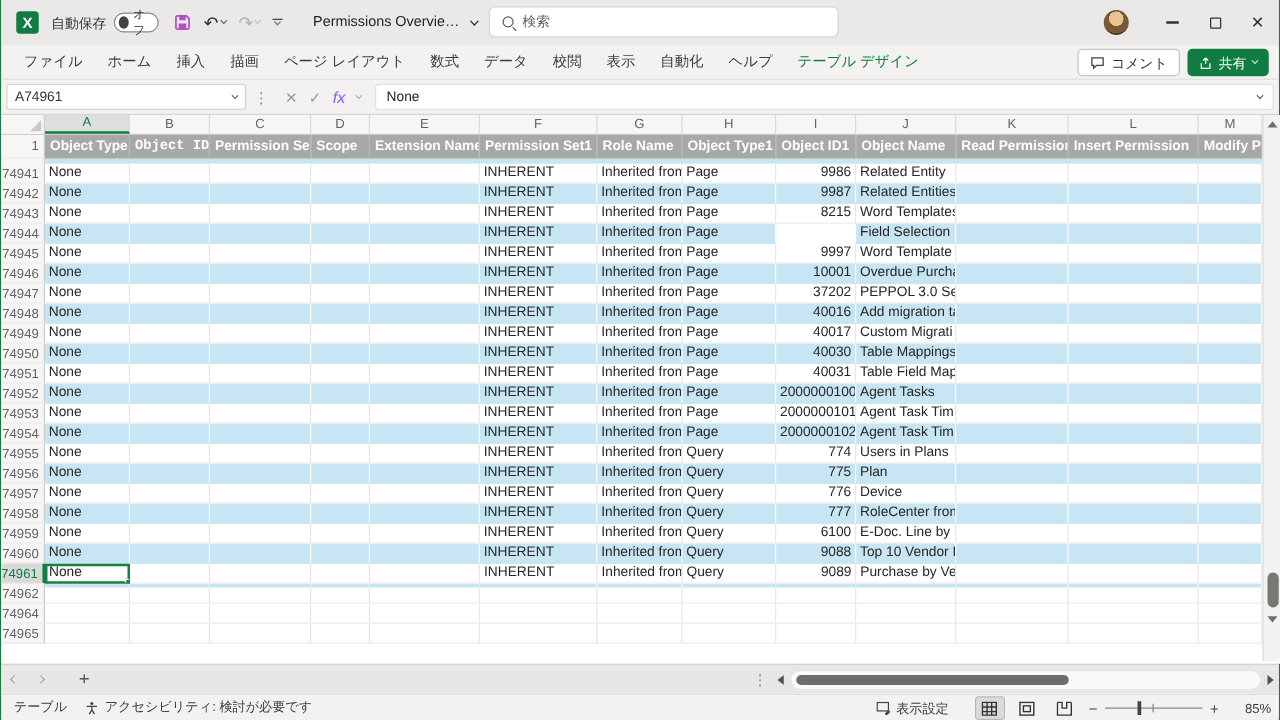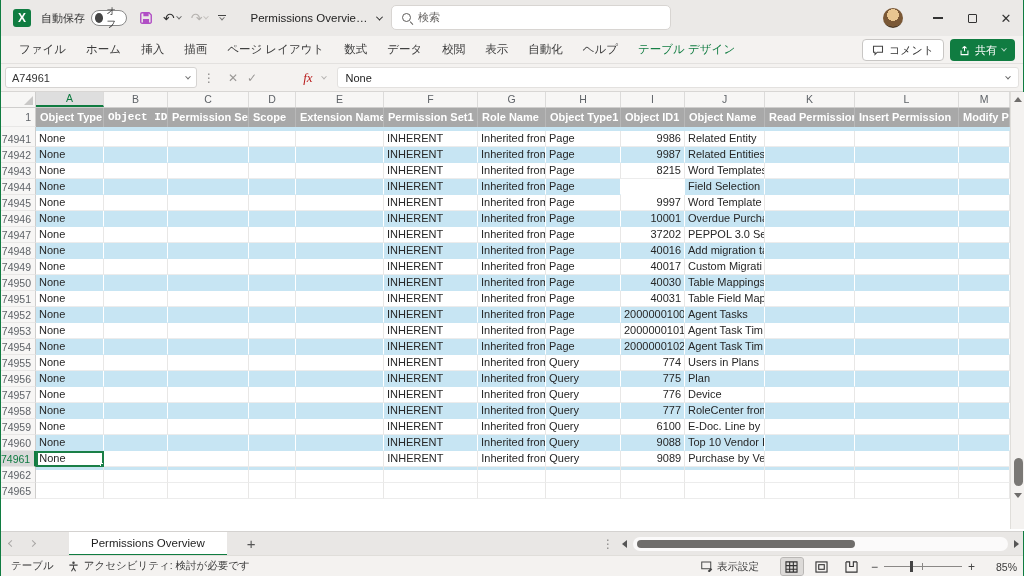--- a/index.html
+++ b/index.html
@@ -39,21 +39,21 @@
   .rtab.ctx{color:#107c41;}
   .rb-right{position:absolute;right:8px;top:3px;display:flex;gap:6px;align-items:center;}
   .cmt-btn{height:22px;border:1px solid #c8c6c4;border-radius:4px;background:#fff;display:flex;align-items:center;gap:5px;padding:0 9px;font-size:11px;color:#333;cursor:pointer;}
   .share-btn{height:22px;border-radius:4px;background:#107c41;color:#fff;display:flex;align-items:center;gap:5px;padding:0 9px;font-size:11px;cursor:pointer;}
 
   
   .fbar{height:28px;background:#f4f2f0;display:flex;align-items:center;padding:3px 4px;gap:4px;border-bottom:1px solid #d8d6d4;}
   .namebox{width:192px;height:21px;background:#fff;border:1px solid #d6d4d2;border-radius:3px;display:flex;align-items:center;font-size:11px;color:#333;padding:0 6px;justify-content:space-between;cursor:text;}
   .vdots{color:#8a8886;font-size:12px;padding:0 2px;}
   .fxgroup{display:flex;align-items:center;gap:9px;background:#f4f2f0;border-radius:3px;padding:0 7px;height:21px;color:#9a9896;font-size:12px;}
-  .fxgroup .fx{font-style:italic;font-family:Liberation Serif, serif;color:#b91c1c;font-size:13px;margin-left:37px;}
+  .fxgroup .fx{font-style:italic;font-family:Liberation Sans, sans-serif;color:#8b5cf6;font-size:13px;}
   .finput{flex:1;height:21px;background:#fff;border:1px solid #e3e1df;border-radius:3px;display:flex;align-items:center;font-size:11px;color:#222;padding:0 8px;justify-content:space-between;cursor:text;}
 
   
   .gridwrap{position:relative;width:1024px;height:439px;background:#fff;overflow:hidden;}
   .grid{width:1009px;}
   .grow{display:flex;height:16px;}
   .gut{flex:0 0 35px;background:#f7f6f5;border-right:1px solid #cfcecd;border-bottom:1px solid #e8e7e6;font-size:10.5px;color:#5f6368;text-align:right;padding:1px 4px 0 0;line-height:14px;}
   .gut.sel{background:#d9d9d9;color:#0f7b41;border-right:2px solid #107c41;}
   .collets{height:16px;display:flex;background:#f7f6f5;border-bottom:1px solid #cfcecd;}
   .corner{flex:0 0 35px;position:relative;border-right:1px solid #cfcecd;background:#f7f6f5;cursor:pointer;}
@@ -588,20 +588,36 @@
           <div class="cell" style="flex: 0 0 94px;"></div>
           <div class="cell" style="flex: 0 0 68px;"></div>
           <div class="cell" style="flex: 0 0 75px;"></div>
           <div class="cell" style="flex: 0 0 64px;"></div>
           <div class="cell" style="flex: 0 0 80px;"></div>
           <div class="cell" style="flex: 0 0 90px;"></div>
           <div class="cell" style="flex: 0 0 104px;"></div>
           <div class="cell" style="flex: 0 0 51px;"></div>
         </div>
         <div class="grow">
+          <div class="gut">74964</div>
+          <div class="cell" style="flex: 0 0 68px;"></div>
+          <div class="cell" style="flex: 0 0 64px;"></div>
+          <div class="cell" style="flex: 0 0 81px;"></div>
+          <div class="cell" style="flex: 0 0 47px;"></div>
+          <div class="cell" style="flex: 0 0 88px;"></div>
+          <div class="cell" style="flex: 0 0 94px;"></div>
+          <div class="cell" style="flex: 0 0 68px;"></div>
+          <div class="cell" style="flex: 0 0 75px;"></div>
+          <div class="cell" style="flex: 0 0 64px;"></div>
+          <div class="cell" style="flex: 0 0 80px;"></div>
+          <div class="cell" style="flex: 0 0 90px;"></div>
+          <div class="cell" style="flex: 0 0 104px;"></div>
+          <div class="cell" style="flex: 0 0 51px;"></div>
+        </div>
+        <div class="grow">
           <div class="gut">74965</div>
           <div class="cell" style="flex: 0 0 68px;"></div>
           <div class="cell" style="flex: 0 0 64px;"></div>
           <div class="cell" style="flex: 0 0 81px;"></div>
           <div class="cell" style="flex: 0 0 47px;"></div>
           <div class="cell" style="flex: 0 0 88px;"></div>
           <div class="cell" style="flex: 0 0 94px;"></div>
           <div class="cell" style="flex: 0 0 68px;"></div>
           <div class="cell" style="flex: 0 0 75px;"></div>
           <div class="cell" style="flex: 0 0 64px;"></div>
@@ -622,21 +638,20 @@
     </div>
   </div>
 
   <div class="sheetbar">
     <span class="snav">
         <span class="chv left" style="color:#a9a7a5;"></span>
       </span>
     <span class="snav">
         <span class="chv right" style="color:#a9a7a5;"></span>
       </span>
-    <div class="stab">Permissions Overview</div>
     <span class="addtab">+</span>
     <div class="sb-right">
       <span class="vdots">⋮</span>
       <span class="tri-l"></span>
       <div class="hscroll">
           <div class="hthumb"></div>
         </div>
       <span class="tri-r"></span>
     </div>
   </div>

